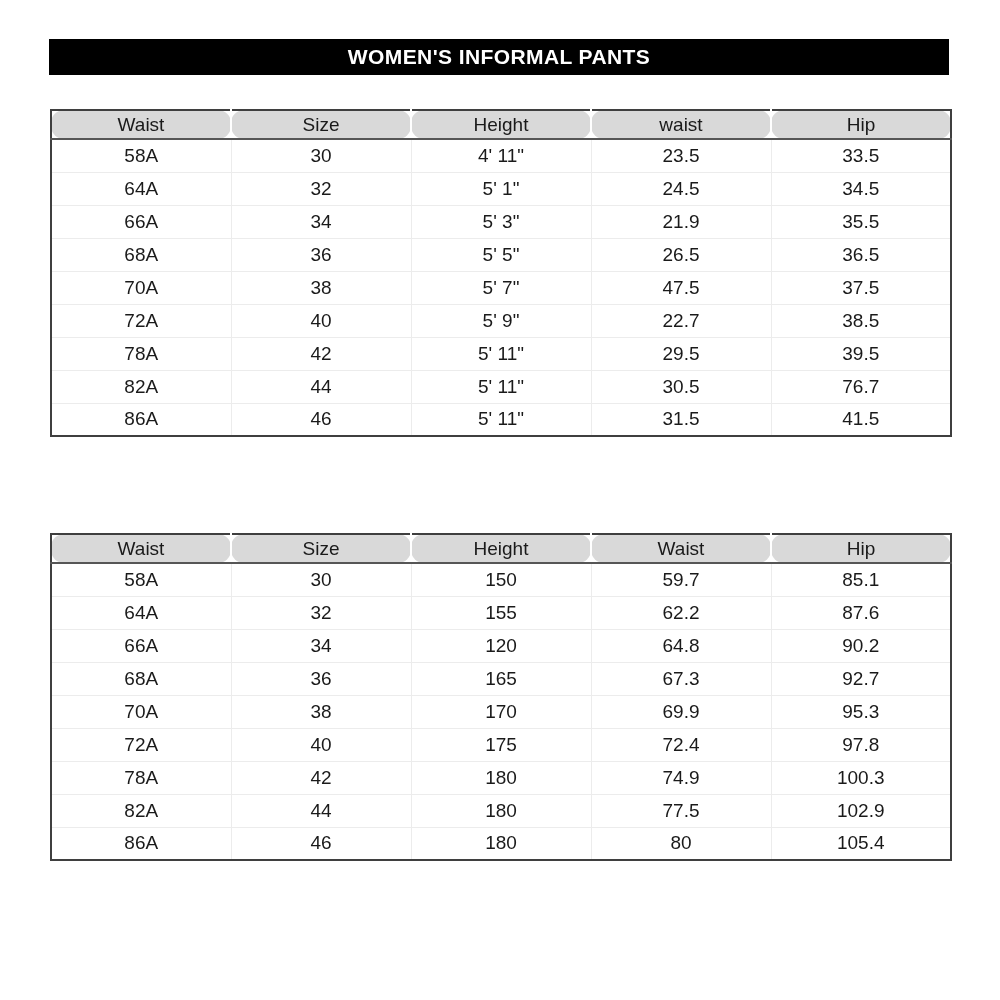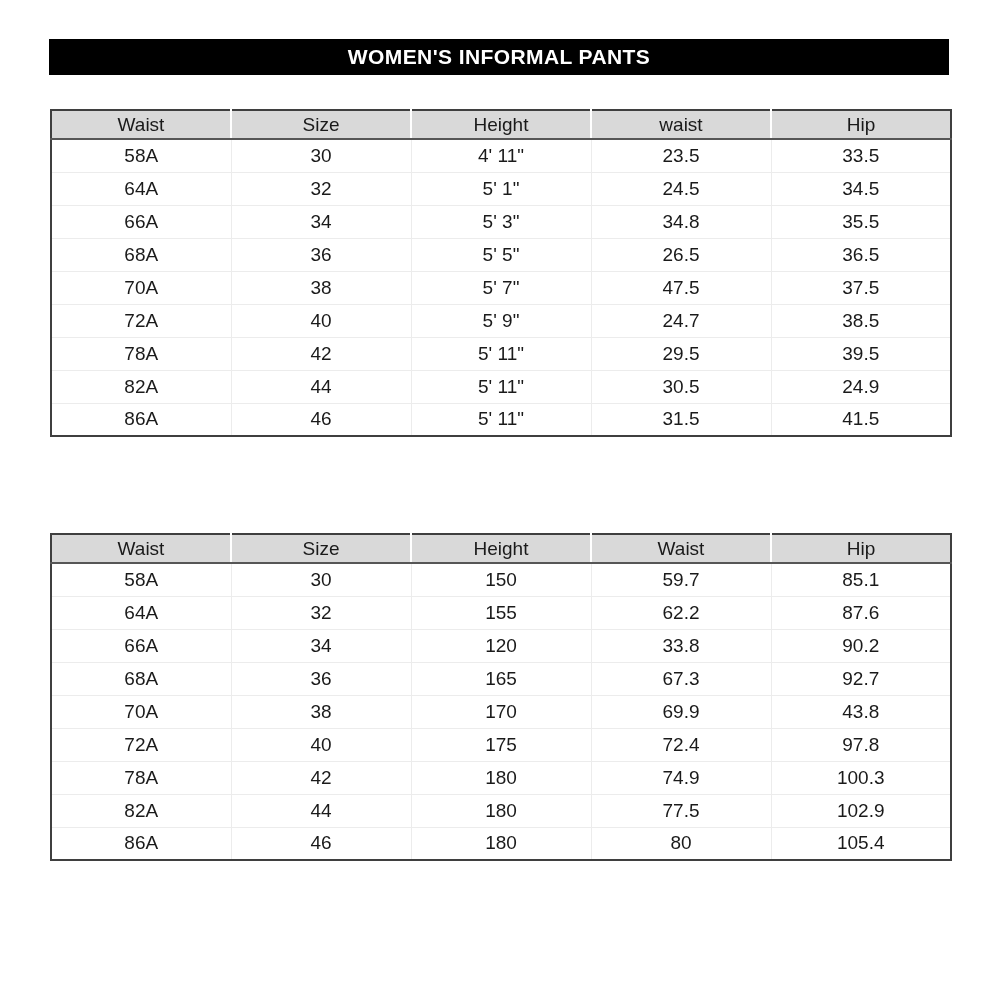--- a/index.html
+++ b/index.html
@@ -73,20 +73,21 @@
 
   .header-row th {
     height: 29px;
     text-align: center;
     vertical-align: middle;
     background: var(--header-bg);
     border-bottom: 2px solid var(--border-heavy);
     border-left: 2px solid #ffffff;
     font-weight: normal;
     font-size: 19px;
+    border-radius: 13px;
   }
   .header-row th:first-child { border-left: none; }
 
   tbody td {
     height: 33px;
     text-align: center;
     vertical-align: middle;
     border-top: 1px solid var(--row-separator);
     border-left: 1px solid var(--row-separator);
     background: #ffffff;
@@ -133,57 +134,57 @@
             <td>64A</td>
             <td>32</td>
             <td>5' 1"</td>
             <td>24.5</td>
             <td>34.5</td>
           </tr>
           <tr>
             <td>66A</td>
             <td>34</td>
             <td>5' 3"</td>
-            <td>34.8</td>
+            <td>21.9</td>
             <td>35.5</td>
           </tr>
           <tr>
             <td>68A</td>
             <td>36</td>
             <td>5' 5"</td>
             <td>26.5</td>
             <td>36.5</td>
           </tr>
           <tr>
             <td>70A</td>
             <td>38</td>
             <td>5' 7"</td>
             <td>47.5</td>
             <td>37.5</td>
           </tr>
           <tr>
             <td>72A</td>
             <td>40</td>
             <td>5' 9"</td>
-            <td>24.7</td>
+            <td>22.7</td>
             <td>38.5</td>
           </tr>
           <tr>
             <td>78A</td>
             <td>42</td>
             <td>5' 11"</td>
             <td>29.5</td>
             <td>39.5</td>
           </tr>
           <tr>
             <td>82A</td>
             <td>44</td>
             <td>5' 11"</td>
             <td>30.5</td>
-            <td>24.9</td>
+            <td>76.7</td>
           </tr>
           <tr>
             <td>86A</td>
             <td>46</td>
             <td>5' 11"</td>
             <td>31.5</td>
             <td>41.5</td>
           </tr>
         </tbody>
     </table>
@@ -219,36 +220,36 @@
             <td>64A</td>
             <td>32</td>
             <td>155</td>
             <td>62.2</td>
             <td>87.6</td>
           </tr>
           <tr>
             <td>66A</td>
             <td>34</td>
             <td>120</td>
-            <td>33.8</td>
+            <td>64.8</td>
             <td>90.2</td>
           </tr>
           <tr>
             <td>68A</td>
             <td>36</td>
             <td>165</td>
             <td>67.3</td>
             <td>92.7</td>
           </tr>
           <tr>
             <td>70A</td>
             <td>38</td>
             <td>170</td>
             <td>69.9</td>
-            <td>43.8</td>
+            <td>95.3</td>
           </tr>
           <tr>
             <td>72A</td>
             <td>40</td>
             <td>175</td>
             <td>72.4</td>
             <td>97.8</td>
           </tr>
           <tr>
             <td>78A</td>

